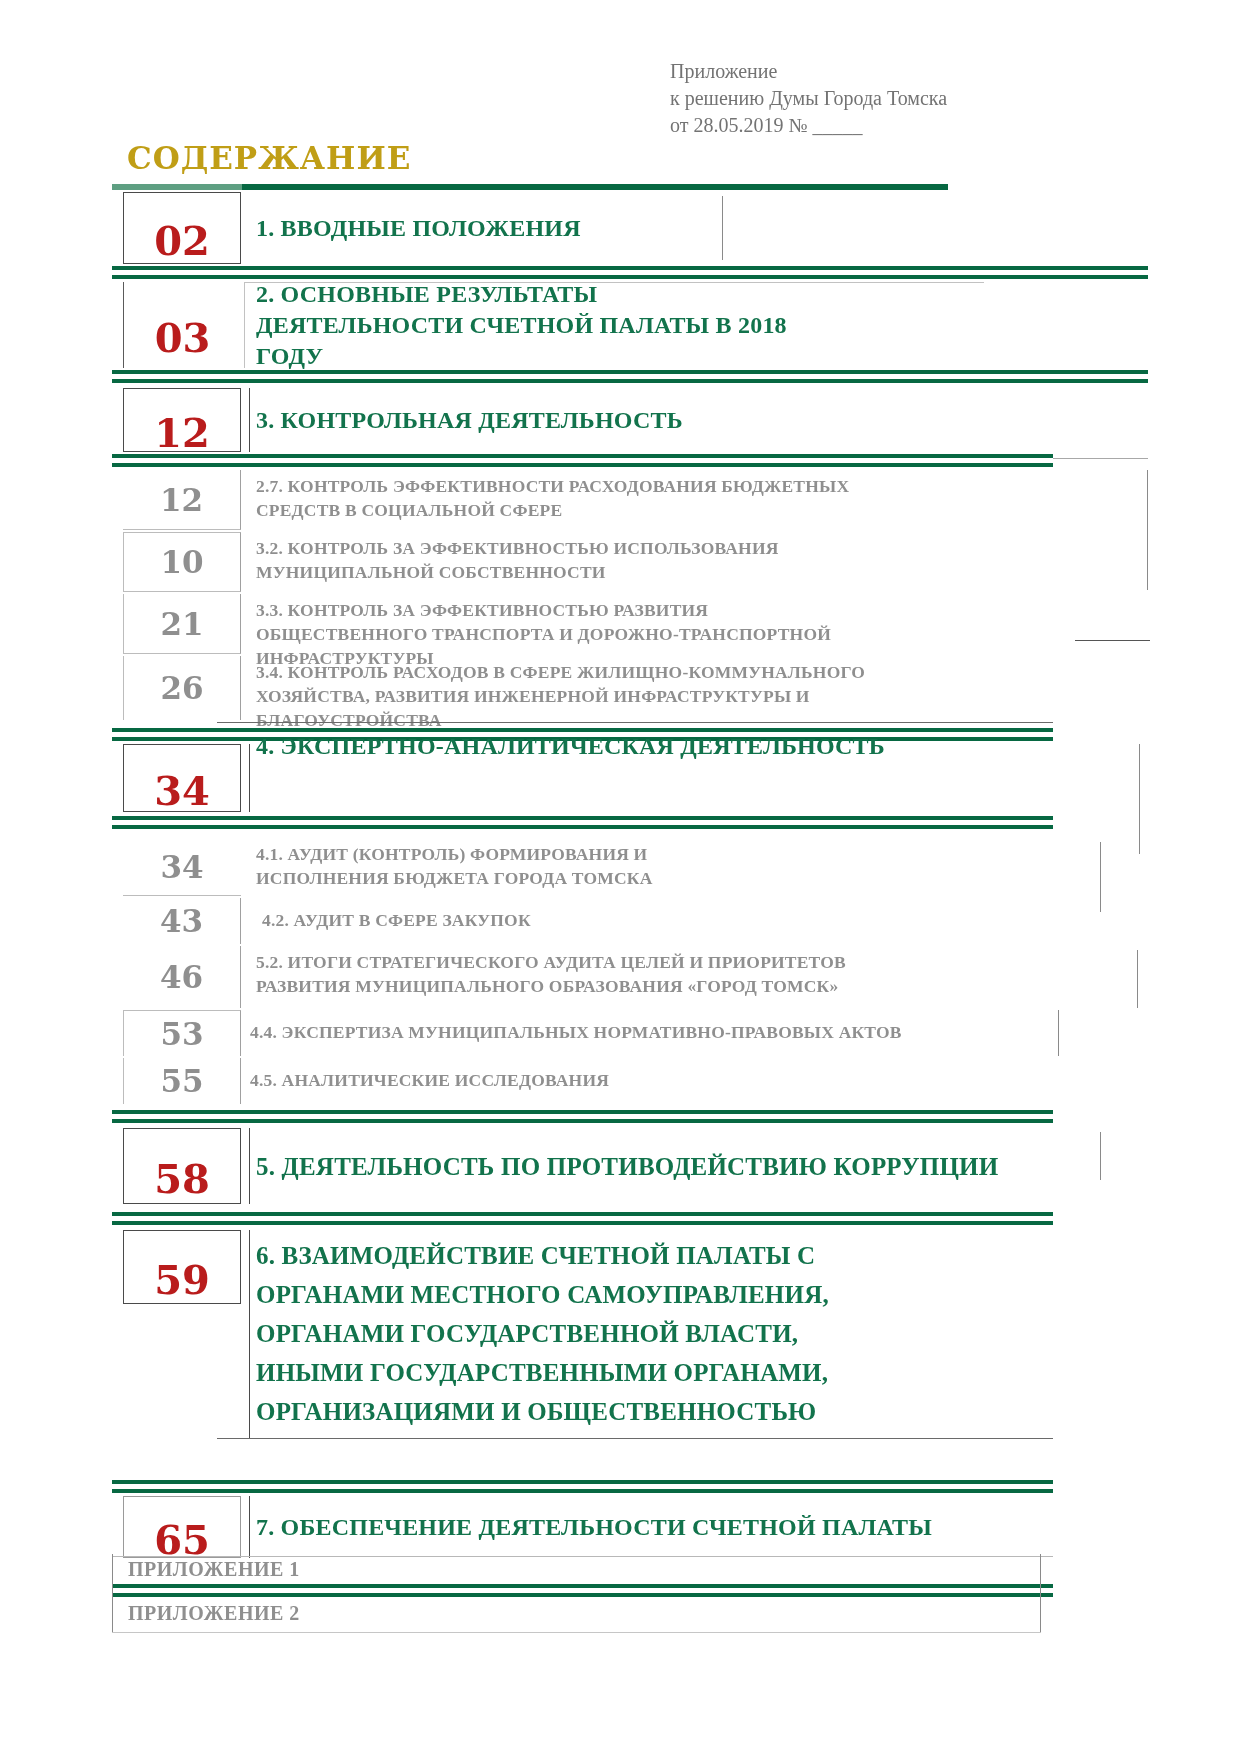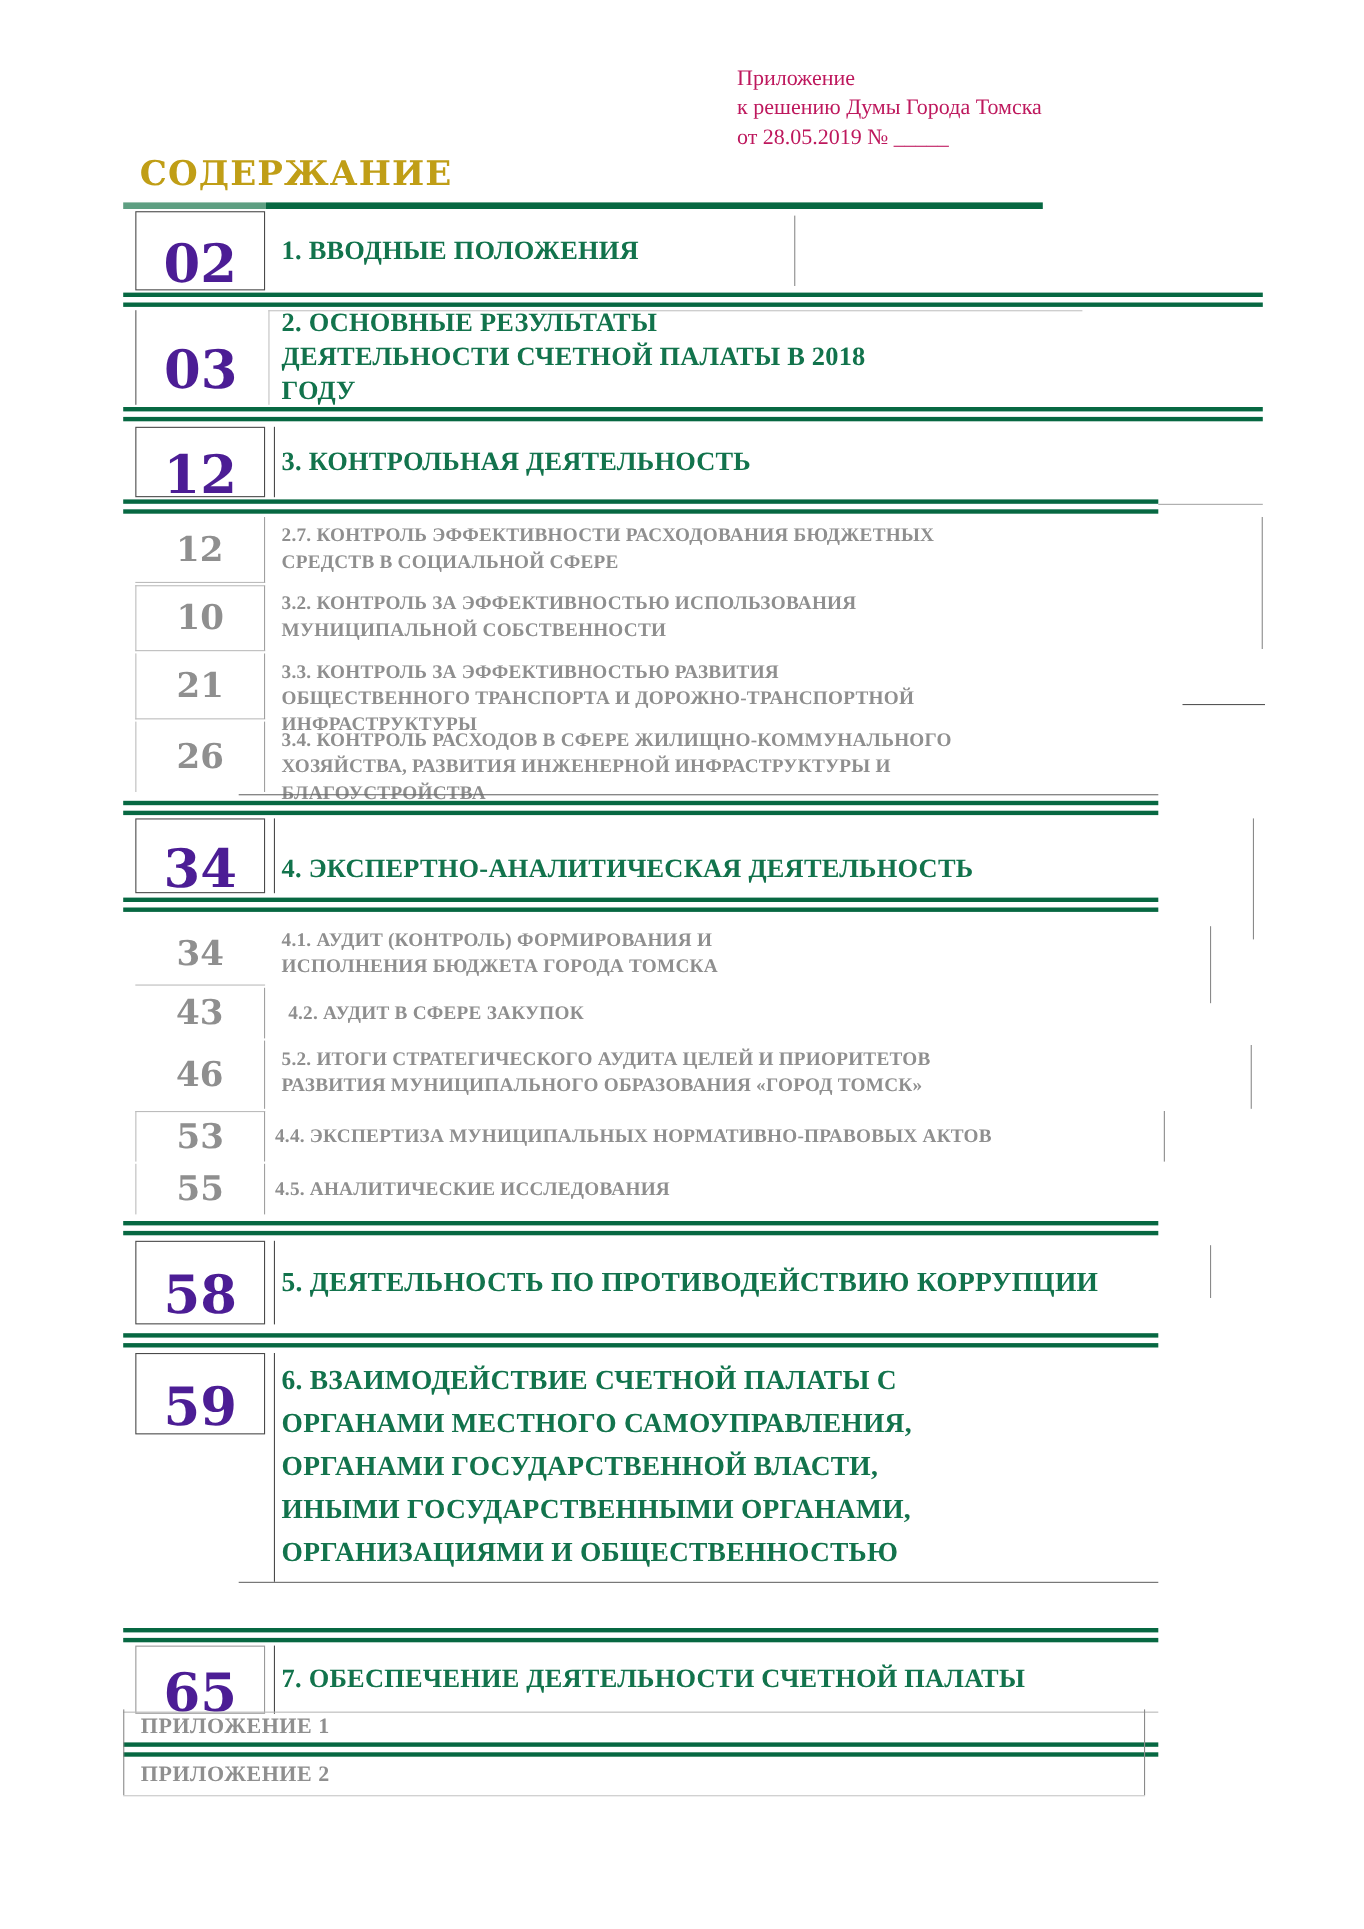--- a/index.html
+++ b/index.html
@@ -1,36 +1,36 @@
 <!DOCTYPE html>
 <html><head>
 <meta charset="utf-8">
 <style>
   html,body{margin:0;padding:0;background:#e8e8e8;}
   #page{position:relative;width:1240px;height:1754px;background:#ffffff;overflow:hidden;
         font-family:"Liberation Serif",serif;}
 
   
-  .hdr-note{position:absolute;left:670px;top:58px;font-size:20px;line-height:27px;color:#be185d;}
+  .hdr-note{position:absolute;left:670px;top:58px;font-size:20px;line-height:27px;color:#737373;}
 
   
   .doc-title{position:absolute;left:127px;top:140px;font-family:"DejaVu Serif",serif;
              font-weight:bold;font-size:31px;color:#C09E16;letter-spacing:1px;}
 
   
   .gline{position:absolute;height:6px;background:#076842;}
   .gline.two-tone{background:linear-gradient(90deg,#5E9F82 0 130px,#076842 130px);}
   .dsep{position:absolute;height:5px;border-top:4px solid #076842;border-bottom:4px solid #076842;background:#fff;}
 
   
   .numbox{position:absolute;width:118px;background:#fff;display:flex;align-items:center;justify-content:center;box-sizing:border-box;}
   .numbox.bordered{border:1px solid #4a4a4a;}
   .numbox.left-only{border-left:1px solid #5a5a5a;}
   .numbox.subcell{border-right:1px solid #a0a0a0;border-bottom:1px solid #bcbcbc;}
-  .num-main{font-family:"DejaVu Serif",serif;font-weight:bold;font-size:48px;color:#4c1d95;margin-top:24px;}
+  .num-main{font-family:"DejaVu Serif",serif;font-weight:bold;font-size:40px;color:#b91c1c;margin-top:24px;}
   .num-sub{font-family:"DejaVu Serif",serif;font-weight:bold;font-size:31px;color:#8F8F8F;}
 
   
   .mtitle{position:absolute;display:flex;align-items:center;font-weight:bold;font-size:24px;
           line-height:31px;color:#12734C;letter-spacing:.2px;}
   .mtitle.big{font-size:25px;line-height:39px;}
   .stitle{position:absolute;font-weight:bold;font-size:17.5px;line-height:24px;color:#8F8F8F;letter-spacing:.2px;}
 
   
   .vline{position:absolute;width:1px;background:#8a8a8a;}
@@ -113,21 +113,21 @@
     <span>3.4. КОНТРОЛЬ РАСХОДОВ В СФЕРЕ ЖИЛИЩНО-КОММУНАЛЬНОГО ХОЗЯЙСТВА, РАЗВИТИЯ ИНЖЕНЕРНОЙ ИНФРАСТРУКТУРЫ И БЛАГОУСТРОЙСТВА</span>
   </div>
 
   <div class="hline" style="left:217px;top:722px;width:836px;background:#6a6a6a;"></div>
   <div class="dsep" style="left:112px;top:728px;width:941px;"></div>
 
   <div class="numbox bordered" style="left:123px;top:744px;height:68px;">
     <span class="num-main">34</span>
   </div>
   <div class="vline dark" style="left:249px;top:744px;height:68px;"></div>
-  <div class="mtitle" style="left:256px;top:756px;height:68px;width:760px;">
+  <div class="mtitle" style="left:256px;top:712px;height:68px;width:760px;">
     <span>4. ЭКСПЕРТНО-АНАЛИТИЧЕСКАЯ ДЕЯТЕЛЬНОСТЬ</span>
   </div>
   <div class="vline" style="left:1139px;top:744px;height:110px;"></div>
   <div class="dsep" style="left:112px;top:816px;width:941px;"></div>
 
   <div class="numbox subcell" style="left:123px;top:838px;height:58px;border-right:none;">
     <span class="num-sub">34</span>
   </div>
   <div class="stitle" style="left:256px;top:842px;width:500px;">
     <span>4.1. АУДИТ (КОНТРОЛЬ) ФОРМИРОВАНИЯ И ИСПОЛНЕНИЯ БЮДЖЕТА ГОРОДА ТОМСКА</span>

